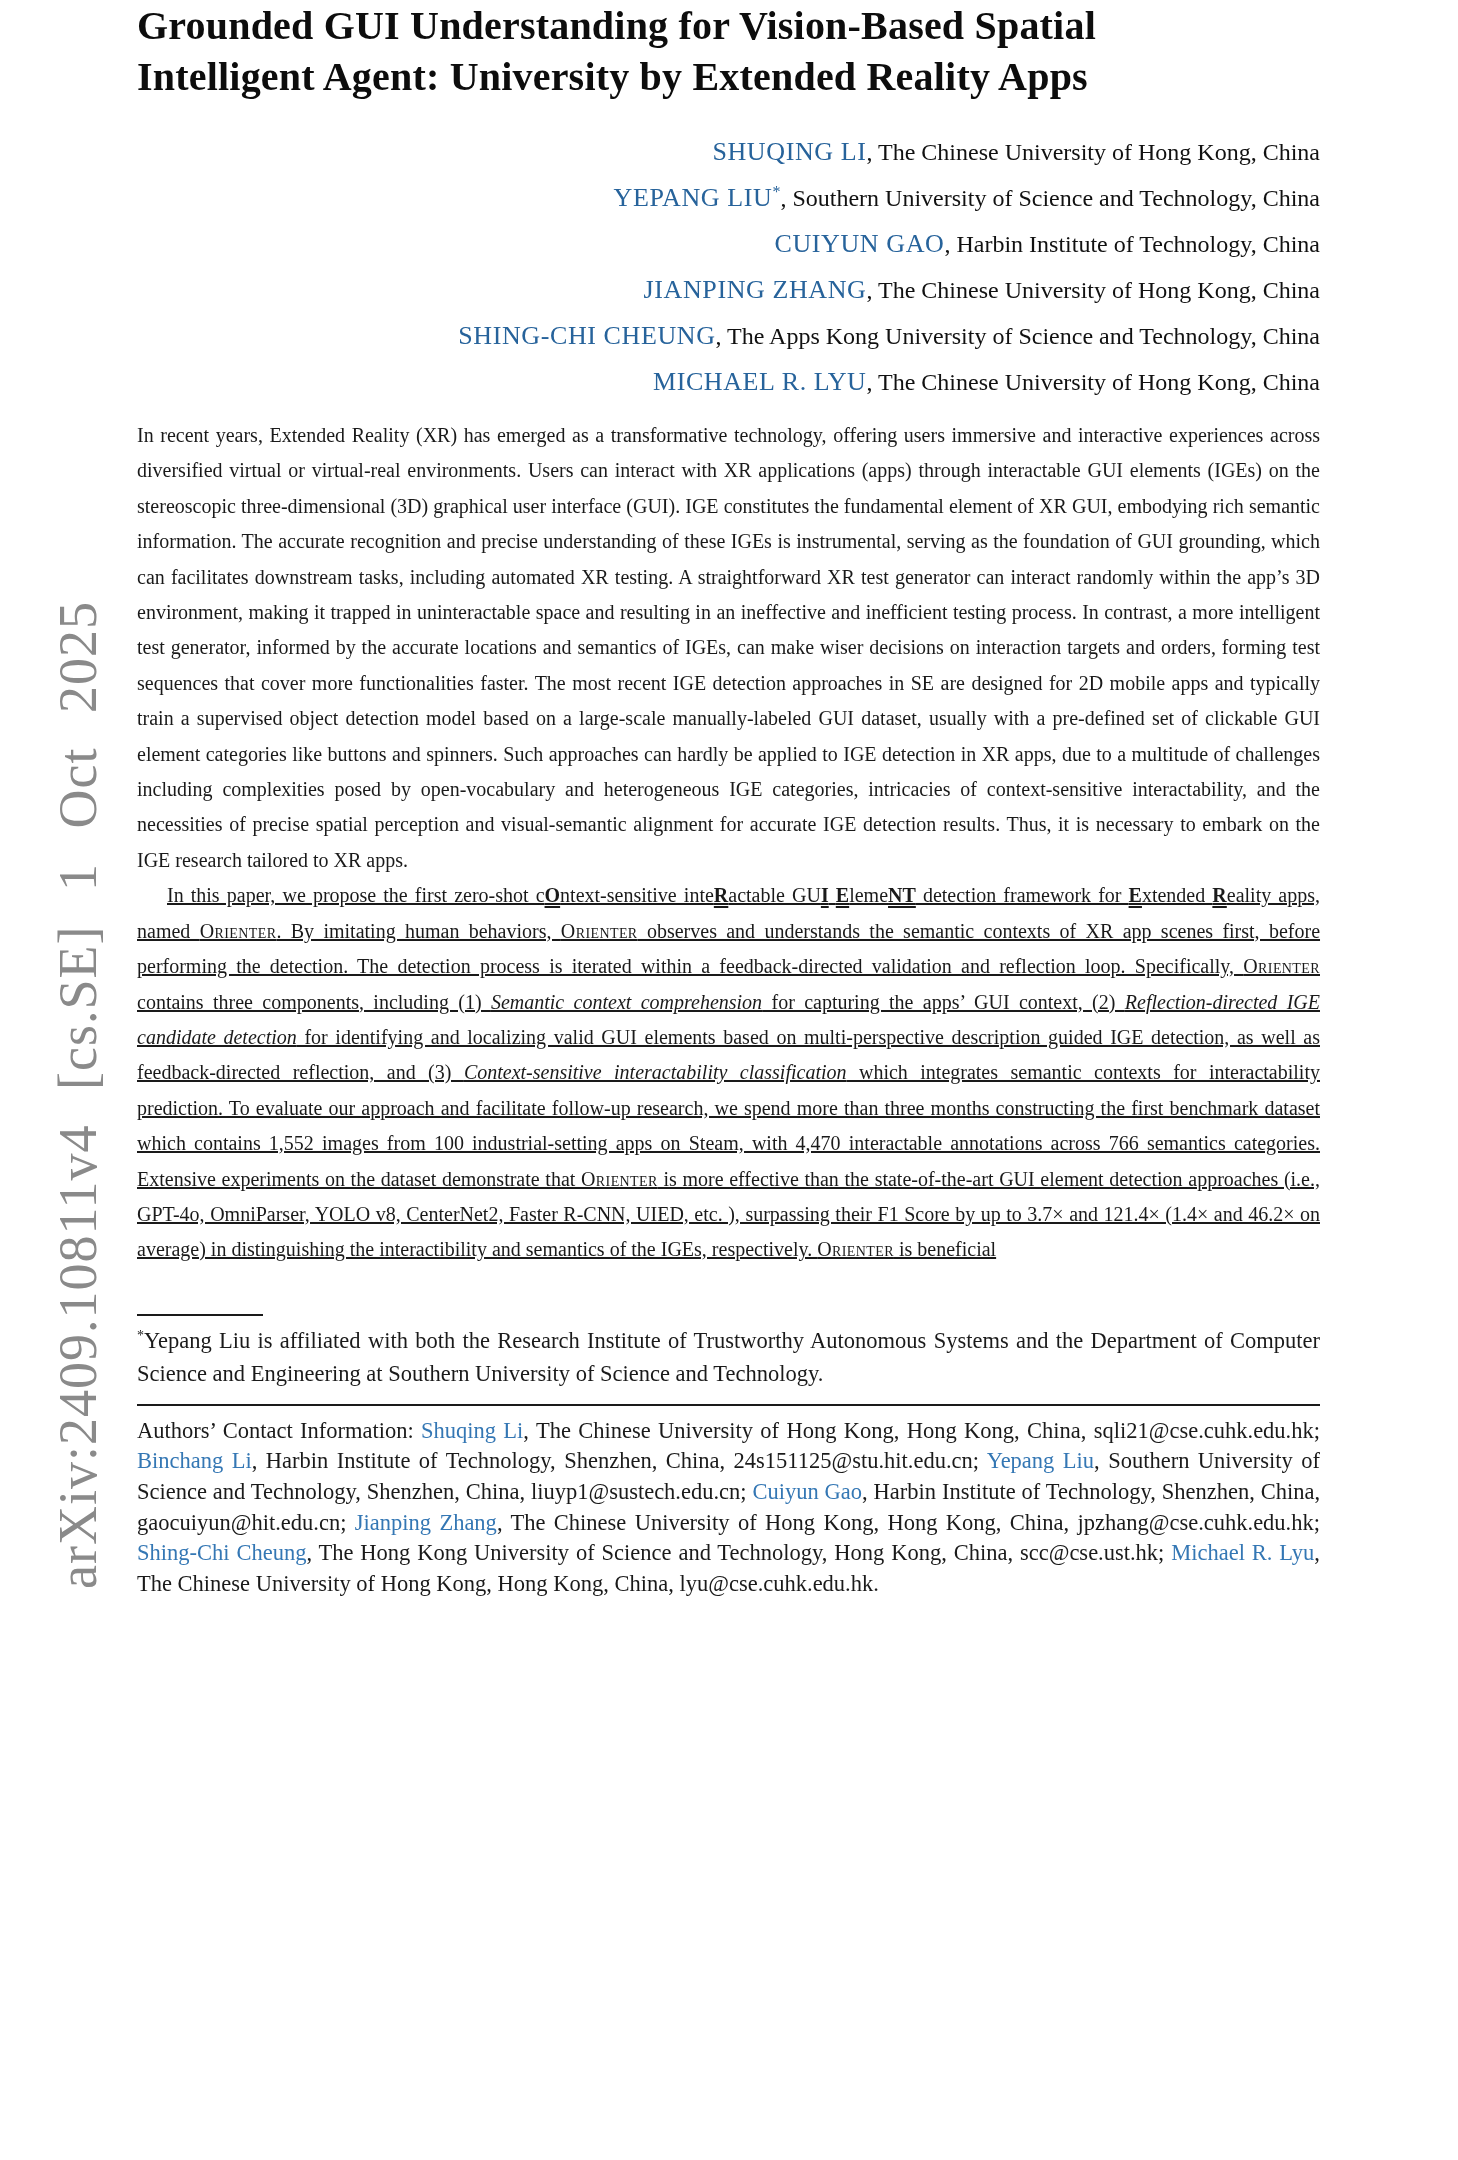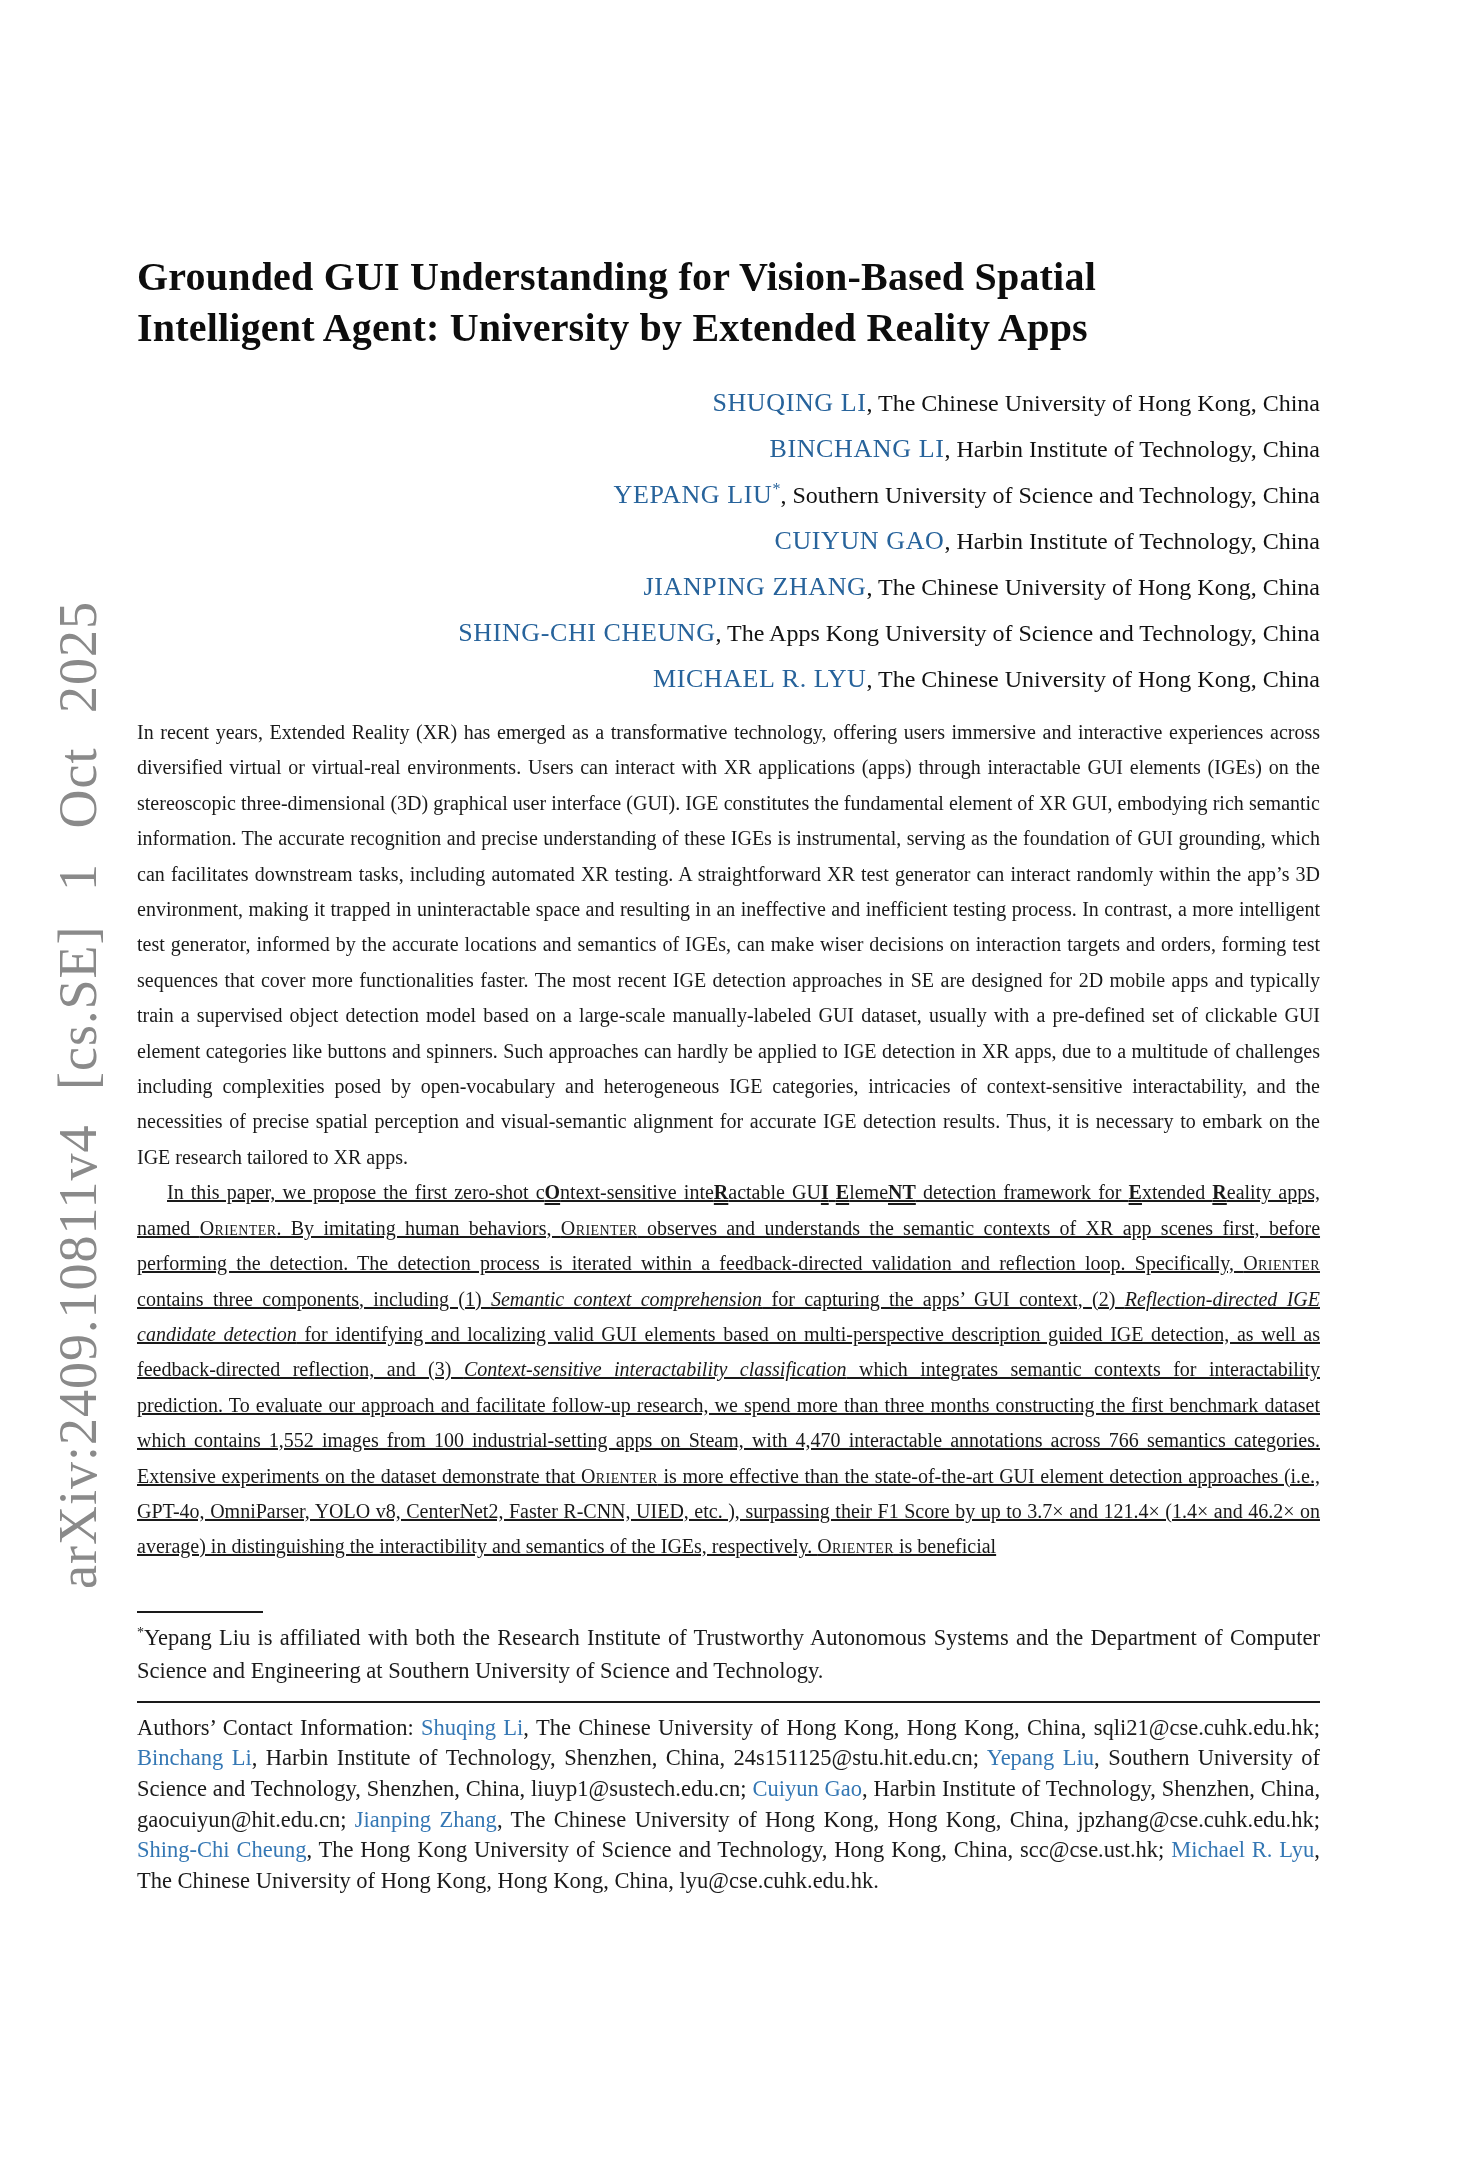--- a/index.html
+++ b/index.html
@@ -21,22 +21,20 @@
     letter-spacing: 1px;
     word-spacing: 20px;
     color: var(--watermark, #8a8a8a);
     font-family: "Liberation Serif", serif;
   }
 
   .page-content {
     position: absolute;
     left: 137px; top: 0;
     width: 1183px;
-    padding-top: 243px;
-    margin-top: 8px;
   }
 
   h1.paper-title {
     margin: 0 0 30px 0;
     font-size: 40px;
     line-height: 51px;
     font-weight: bold;
     color: #0d0d0d;
     letter-spacing: 0.2px;
   }
@@ -111,23 +109,20 @@
   <h1 class="paper-title">
     <span>Grounded GUI Understanding for Vision-Based Spatial</span>
     <span>Intelligent Agent: University by Extended Reality Apps</span>
   </h1>
 
   <div class="authors">
     <div class="author-line">
       <span class="author-name">SHUQING LI</span><sup class="author-sup"></sup><span>, The Chinese University of Hong Kong, China</span>
     </div>
     <div class="author-line">
-      <span class="author-name">BINCHANG LI</span><sup class="author-sup"></sup><span>, Harbin Institute of Technology, China</span>
-    </div>
-    <div class="author-line">
       <span class="author-name">YEPANG LIU</span><sup class="author-sup">*</sup><span>, Southern University of Science and Technology, China</span>
     </div>
     <div class="author-line">
       <span class="author-name">CUIYUN GAO</span><sup class="author-sup"></sup><span>, Harbin Institute of Technology, China</span>
     </div>
     <div class="author-line">
       <span class="author-name">JIANPING ZHANG</span><sup class="author-sup"></sup><span>, The Chinese University of Hong Kong, China</span>
     </div>
     <div class="author-line">
       <span class="author-name">SHING-CHI CHEUNG</span><sup class="author-sup"></sup><span>, The Apps Kong University of Science and Technology, China</span>

